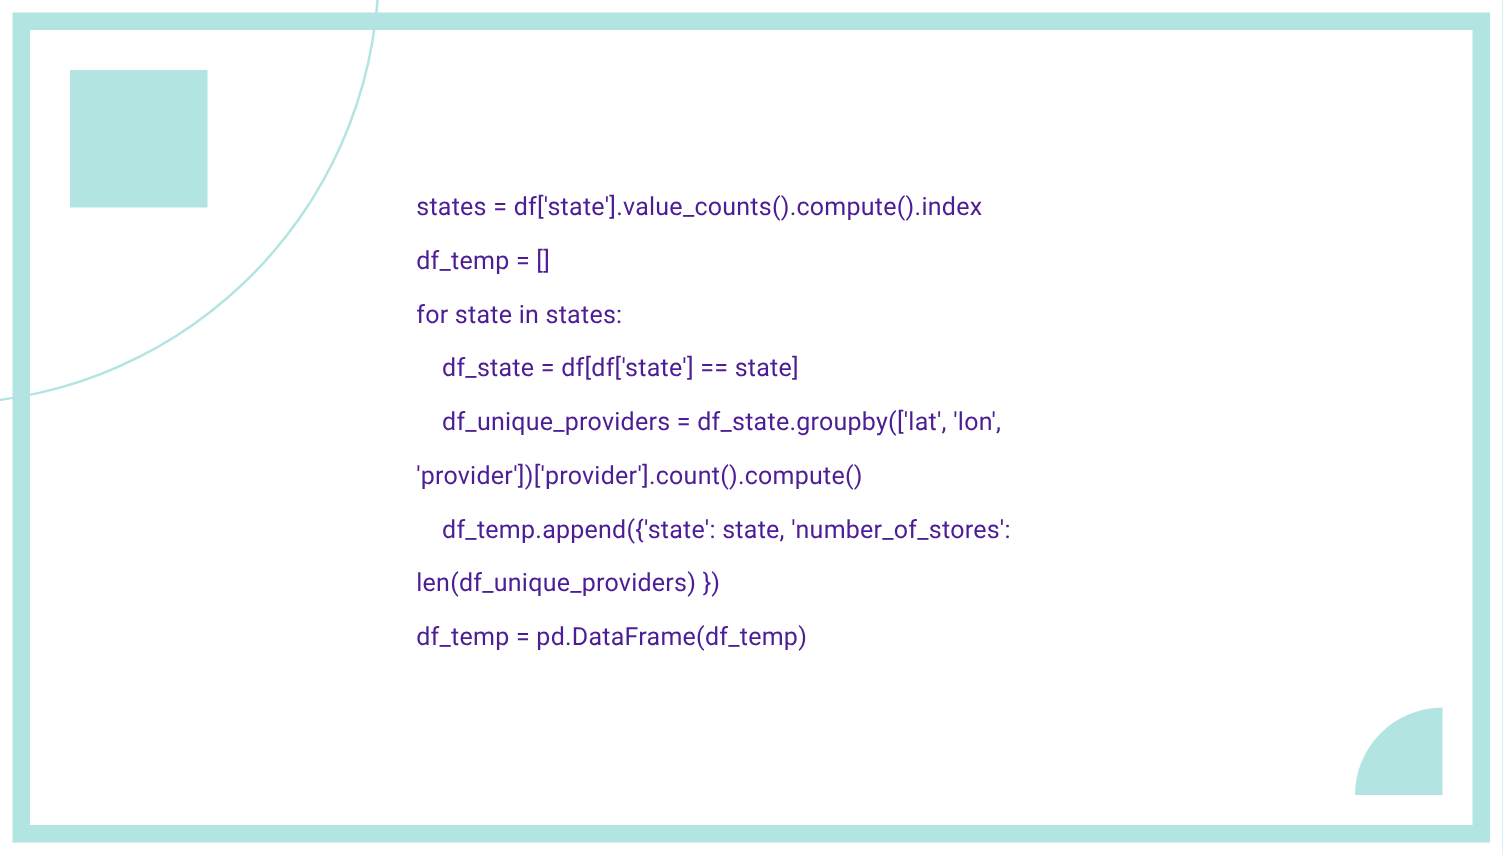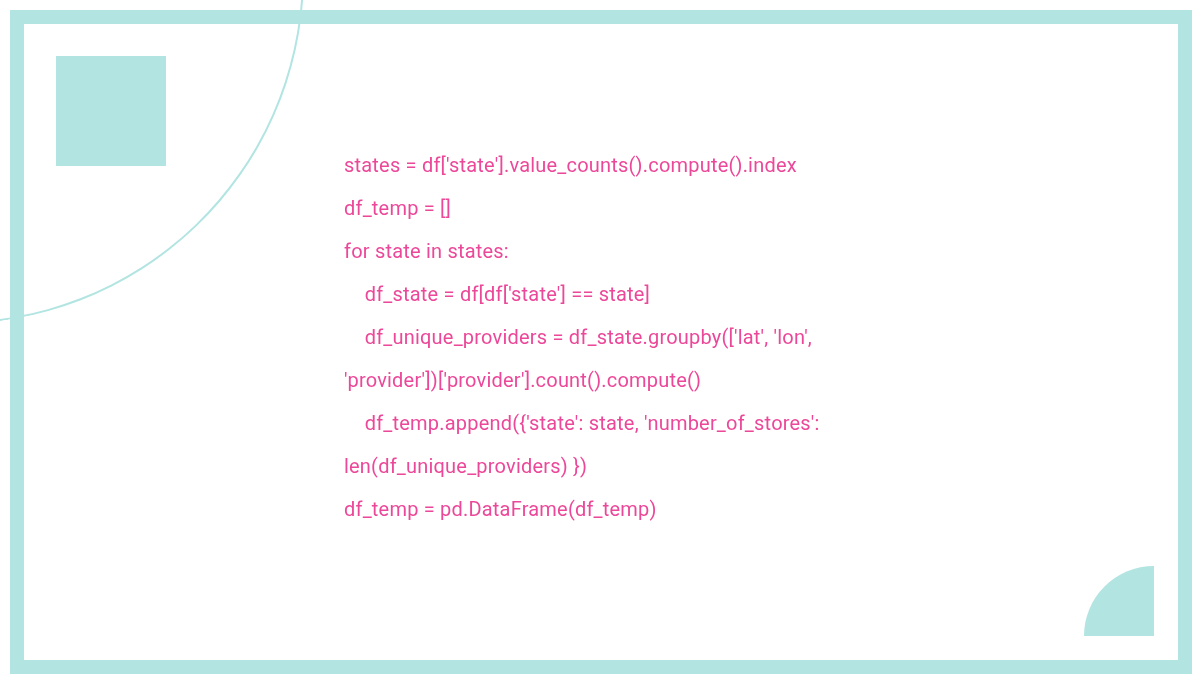--- a/index.html
+++ b/index.html
@@ -49,23 +49,23 @@
     bottom: 24px;
     right: 24px;
     width: 70px;
     height: 70px;
     background: #b2e5e2;
     border-top-left-radius: 70px;
   }
   .code-block {
     position: absolute;
     top: 120px;
-    left: 320px;
+    left: 309px;
     width: 560px;
-    color: #ec4899;
+    color: #4c1d95;
     font-size: 20px;
     line-height: 2.15;
     font-weight: 400;
     white-space: pre-wrap;
     word-wrap: break-word;
     letter-spacing: 0.2px;
   }
 </style>
 </head>
 <body>

